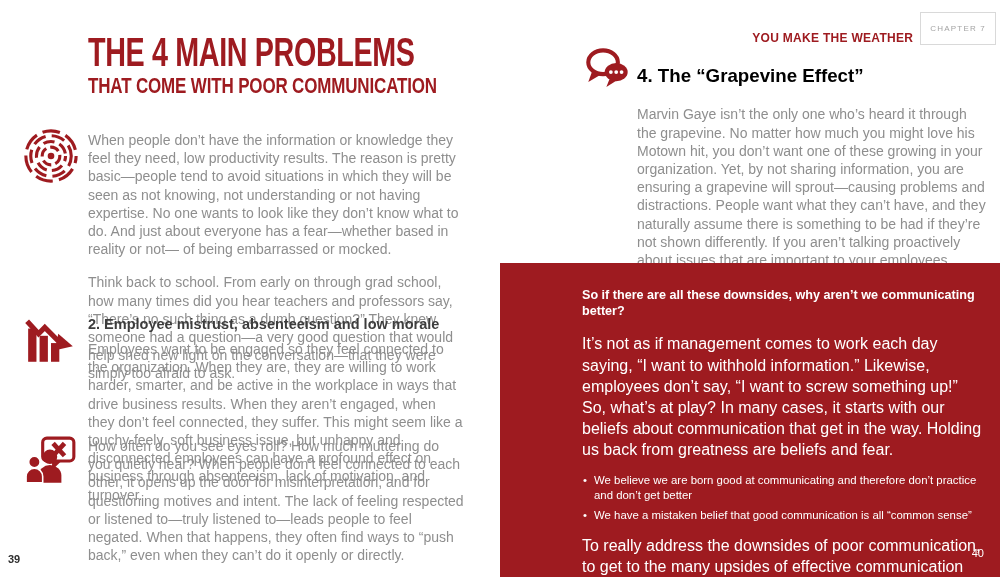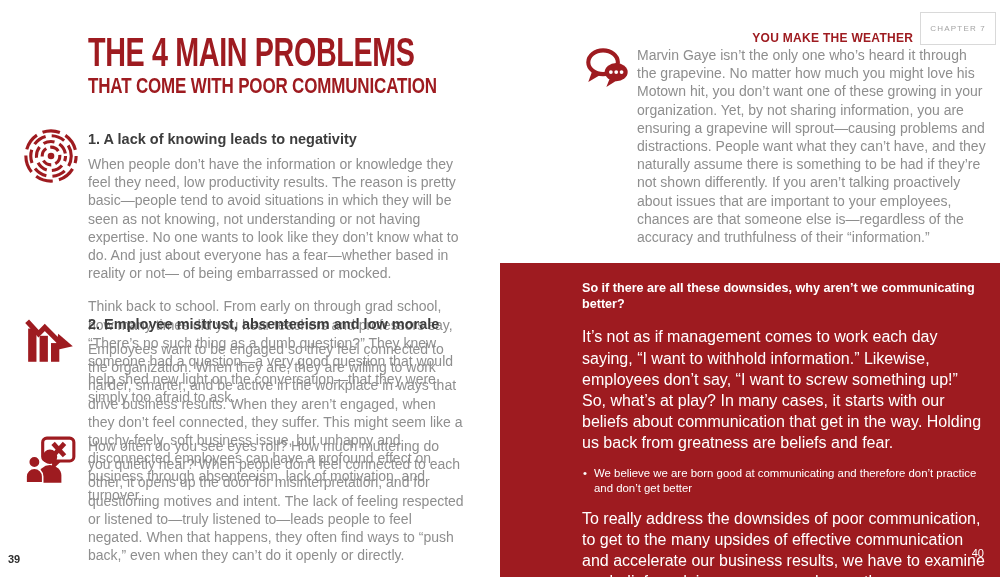--- a/index.html
+++ b/index.html
@@ -20,21 +20,21 @@
   .section{position:absolute;left:88px;width:377px;}
   .section .icon-box{position:absolute;left:-64px;top:-2px;width:54px;height:54px;}
   .section h3{font-size:14.5px;color:#3d3d3d;margin:0 0 8px;font-weight:bold;}
   .body-text{font-size:14px;color:#8e8e8e;line-height:1.3;margin:0 0 15px;}
   .sec1{top:131px;} .sec2{top:316px;} .sec3{top:437px;}
   
   .section4{position:absolute;left:637px;top:46px;width:353px;}
   .section4 .icon-box{position:absolute;left:-52px;top:0;width:46px;height:44px;}
   
   .red-panel{position:absolute;left:500px;top:263px;width:500px;height:314px;
-    background:#9E1B20;box-sizing:border-box;padding:18px 14px 0 82px;color:#fff;}
+    background:#9E1B20;box-sizing:border-box;padding:25px 14px 0 82px;color:#fff;}
   .red-panel h3{font-size:12.6px;font-weight:bold;margin:0 0 14px;line-height:1.25;}
   .red-panel p{font-size:16px;line-height:1.32;margin:0 0 13px;}
   .red-panel ul{list-style:none;margin:2px 0 12px;padding:0;}
   .red-panel li{font-size:11.4px;line-height:1.3;position:relative;padding-left:12px;margin-bottom:5px;}
   .red-panel li::before{content:"\2022";position:absolute;left:1px;top:0;}
   
   .page-num-left{position:absolute;left:8px;bottom:12px;font-size:11px;font-weight:bold;color:#2e2e2e;text-align:right;}
   .page-num-right{position:absolute;right:16px;bottom:18px;font-size:11px;font-weight:normal;color:#ffffff;}
   svg{display:block;}
 </style>
@@ -54,21 +54,20 @@
 <div class="section sec1">
   <div class="icon-box">
     <svg viewBox="0 0 52 52" width="54" height="54">
       <circle cx="26" cy="26" r="3.2" fill="#9E1B20"></circle>
       <circle cx="26" cy="26" r="8.5" fill="none" stroke="#9E1B20" stroke-width="3" stroke-dasharray="9 4"></circle>
       <circle cx="26" cy="26" r="14" fill="none" stroke="#9E1B20" stroke-width="3" stroke-dasharray="11 5" stroke-dashoffset="6"></circle>
       <circle cx="26" cy="26" r="19.5" fill="none" stroke="#9E1B20" stroke-width="3" stroke-dasharray="13 6" stroke-dashoffset="3"></circle>
       <circle cx="26" cy="26" r="24.2" fill="none" stroke="#9E1B20" stroke-width="3" stroke-dasharray="17 6" stroke-dashoffset="10"></circle>
     </svg>
   </div>
-  <h3>1. A lack of knowing leads to negativity</h3>
   <p class="body-text">When people don’t have the information or knowledge they feel they need, low productivity results. The reason is pretty basic—people tend to avoid situations in which they will be seen as not knowing, not understanding or not having expertise. No one wants to look like they don’t know what to do. And just about everyone has a fear—whether based in reality or not— of being embarrassed or mocked.</p>
   <p class="body-text">Think back to school. From early on through grad school, how many times did you hear teachers and professors say, “There’s no such thing as a dumb question?” They knew someone had a question—a very good question that would help shed new light on the conversation—that they were simply too afraid to ask.</p>
 </div>
 
 <div class="section sec2">
   <div class="icon-box">
     <svg viewBox="0 0 52 52" width="54" height="54">
       <rect x="4" y="14" width="8" height="32" fill="#9E1B20"></rect>
       <rect x="15" y="21" width="8" height="25" fill="#9E1B20"></rect>
       <rect x="26" y="28" width="8" height="18" fill="#9E1B20"></rect>
@@ -101,29 +100,31 @@
     <svg viewBox="0 0 56 50" width="46" height="44">
       <ellipse cx="22" cy="18" rx="18" ry="14.5" fill="none" stroke="#9E1B20" stroke-width="5"></ellipse>
       <path d="M9,28 L4,42 L21,32 Z" fill="#9E1B20"></path>
       <ellipse cx="38" cy="30" rx="14" ry="11" fill="#9E1B20"></ellipse>
       <path d="M30,38 L26,48 L39,40 Z" fill="#9E1B20"></path>
       <circle cx="31.5" cy="30" r="2.3" fill="#ffffff"></circle>
       <circle cx="38" cy="30" r="2.3" fill="#ffffff"></circle>
       <circle cx="44.5" cy="30" r="2.3" fill="#ffffff"></circle>
     </svg>
   </div>
+  <h3>4. The “Grapevine Effect”</h3>
   <p class="body-text">Marvin Gaye isn’t the only one who’s heard it through the grapevine. No matter how much you might love his Motown hit, you don’t want one of these growing in your organization. Yet, by not sharing information, you are ensuring a grapevine will sprout—causing problems and distractions. People want what they can’t have, and they naturally assume there is something to be had if they’re not shown differently. If you aren’t talking proactively about issues that are important to your employees, chances are that someone else is—regardless of the accuracy and truthfulness of their “information.”</p>
   <p class="body-text">As the Prince of Soul serenades, “I bet you’re wondering how I knew, about your plans to make me blue. It took me by surprise I must say, when I found out yesterday. Don’t you know that I heard it through the grapevine…”</p>
   <p class="body-text">Something will be shared by someone, it just won’t be what you would say. Perhaps it won’t even be correct.</p>
 </div>
 
 <div class="red-panel">
   <h3>So if there are all these downsides, why aren’t we communicating better?</h3>
   <p>It’s not as if management comes to work each day saying, “I want to withhold information.” Likewise, employees don’t say, “I want to screw something up!” So, what’s at play? In many cases, it starts with our beliefs about communication that get in the way. Holding us back from greatness are beliefs and fear.</p>
   <ul>
     <li>We believe we are born good at communicating and therefore don’t practice and don’t get better</li>
+    <li>We have a mistaken belief that good communication is all “common sense”</li>
   </ul>
   <p>To really address the downsides of poor communication, to get to the many upsides of effective communication and accelerate our business results, we have to examine our beliefs and, in some cases, change them.</p>
 
   <div class="page-num-right">40</div>
 </div>
 
 <div class="page-num-left">39</div>
 
 </body></html>

